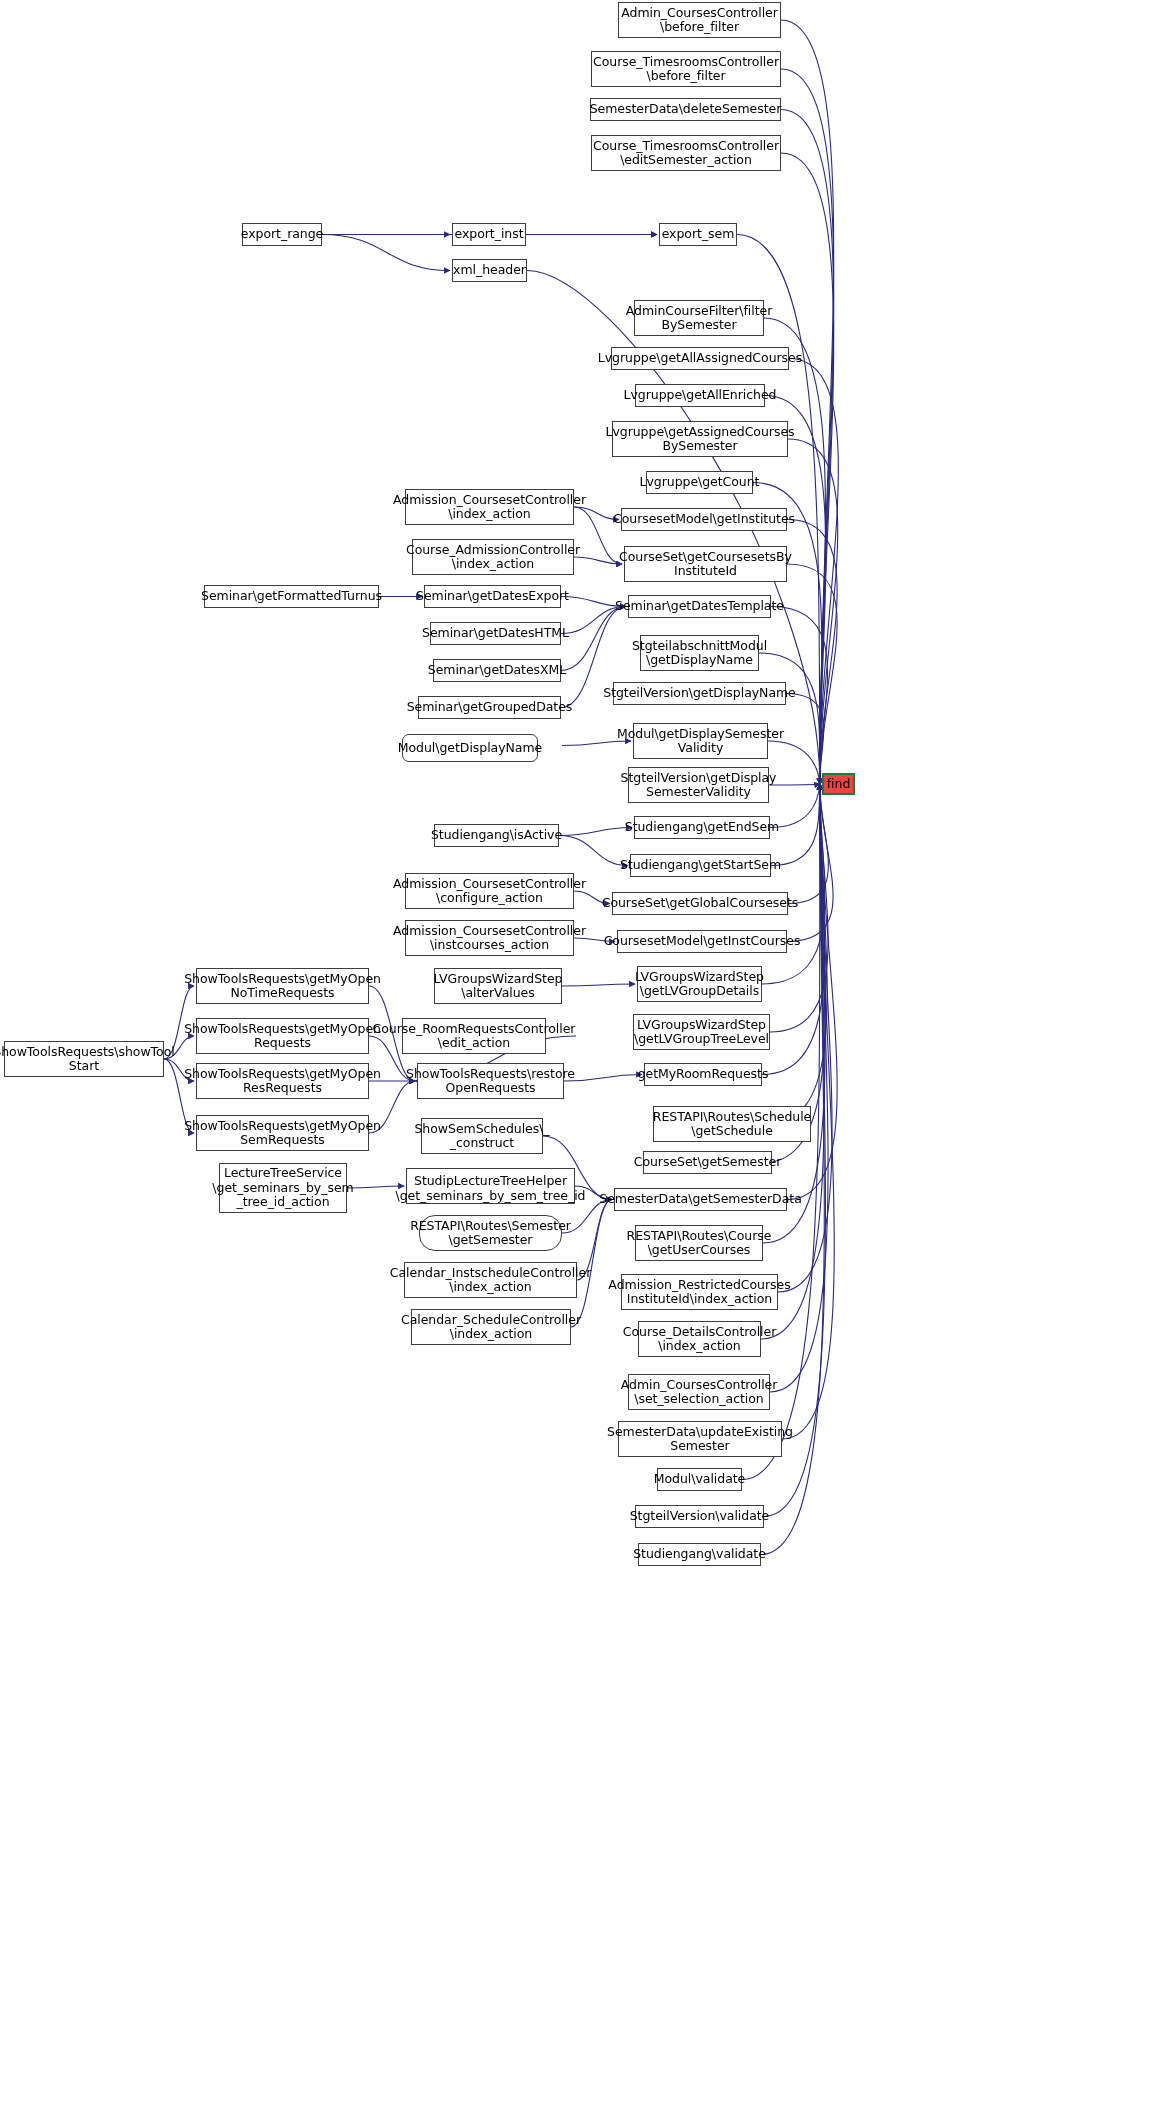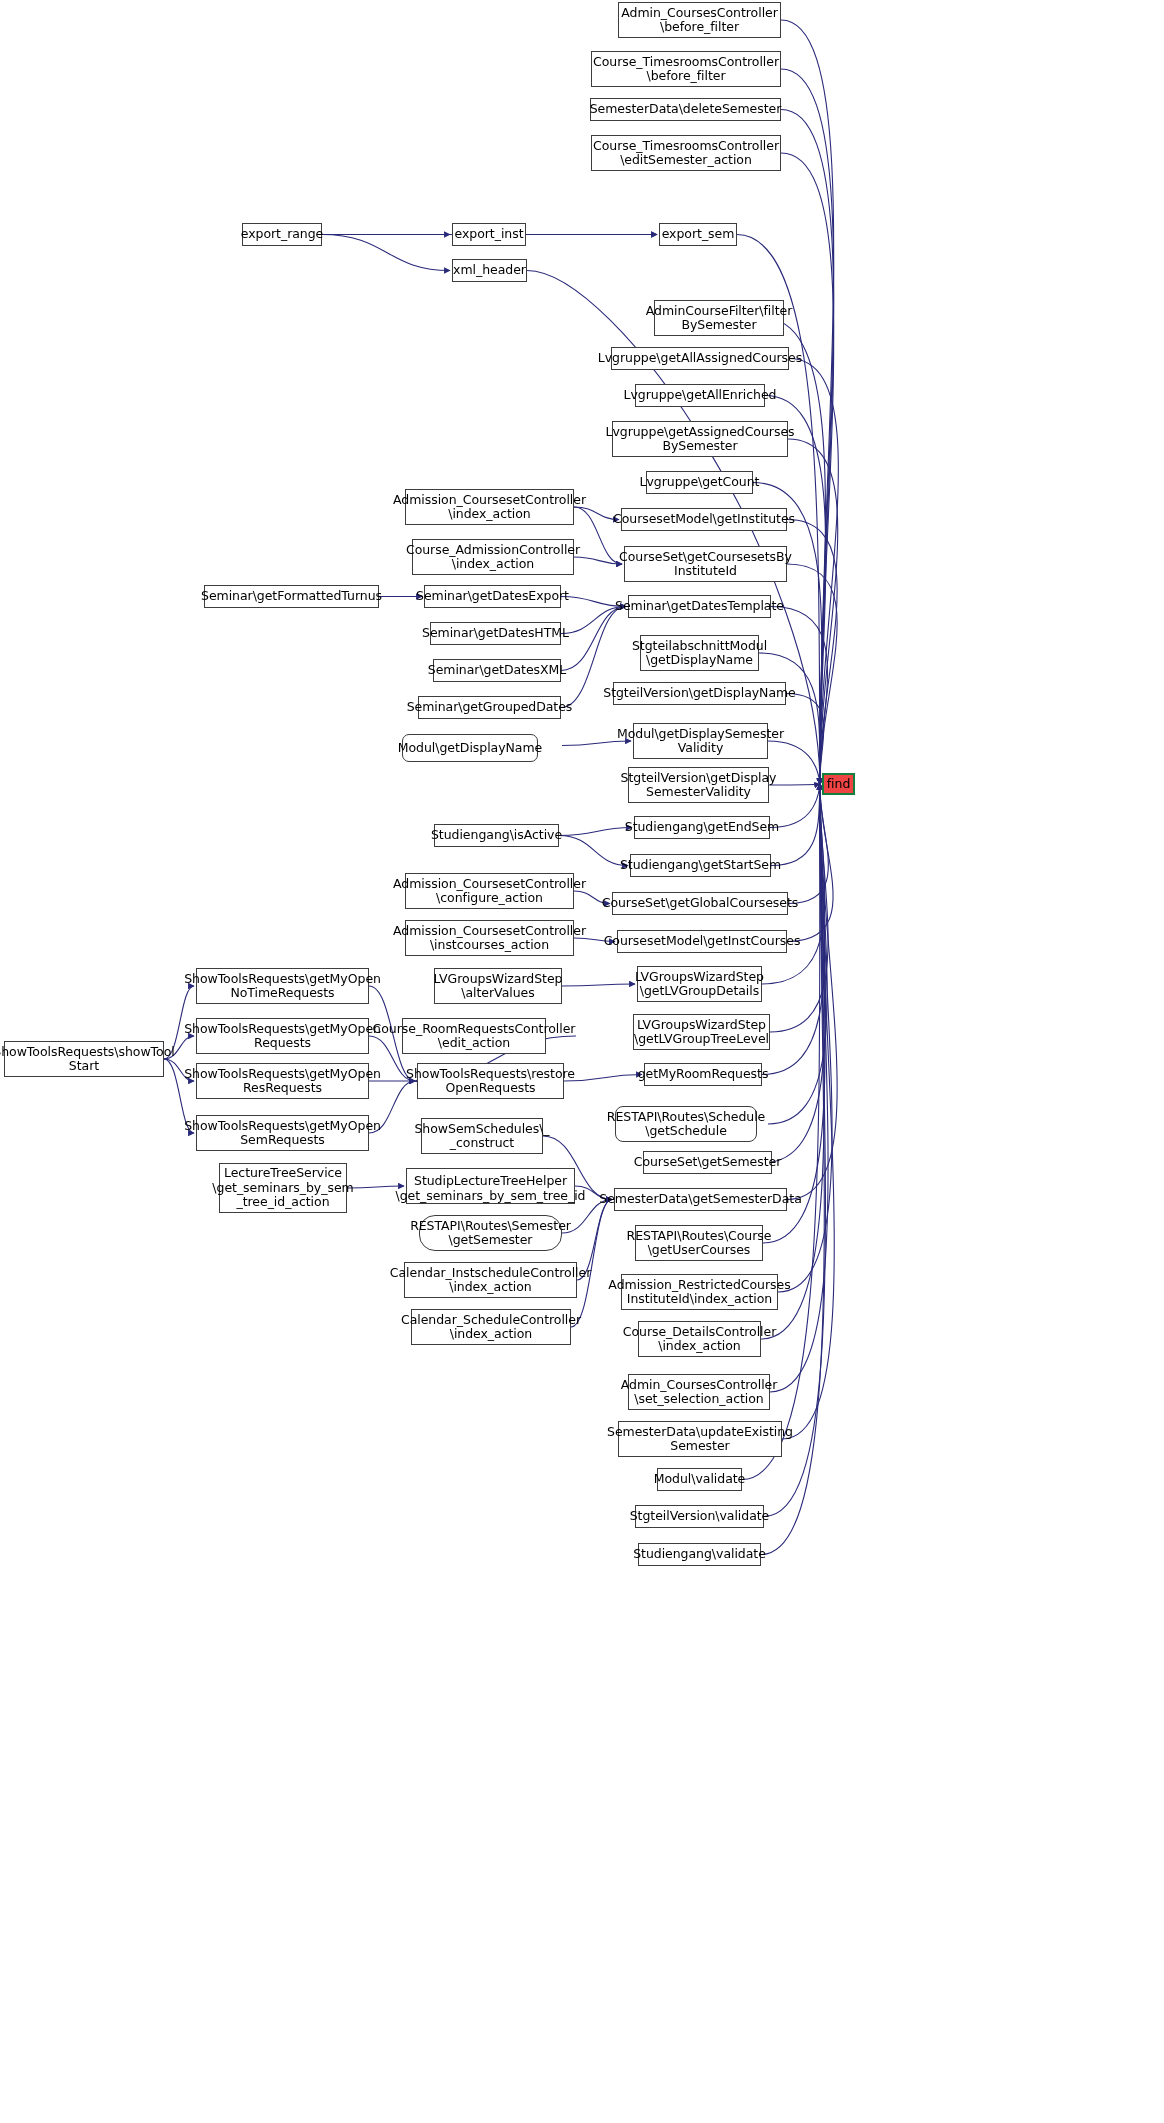--- a/index.html
+++ b/index.html
@@ -123,21 +123,21 @@
 \before_filter</span></div>
       <div class="node" style="left: 591px; top: 51px; width: 190px; height: 36px;"><span>Course_TimesroomsController
 \before_filter</span></div>
       <div class="node" style="left: 590px; top: 98px; width: 191px; height: 23px;"><span>SemesterData\deleteSemester</span></div>
       <div class="node" style="left: 591px; top: 135px; width: 190px; height: 36px;"><span>Course_TimesroomsController
 \editSemester_action</span></div>
       <div class="node" style="left: 242px; top: 223px; width: 80px; height: 23px;"><span>export_range</span></div>
       <div class="node" style="left: 452px; top: 223px; width: 74px; height: 23px;"><span>export_inst</span></div>
       <div class="node" style="left: 659px; top: 223px; width: 78px; height: 23px;"><span>export_sem</span></div>
       <div class="node" style="left: 452px; top: 259px; width: 75px; height: 23px;"><span>xml_header</span></div>
-      <div class="node" style="left: 634px; top: 300px; width: 130px; height: 36px; margin-left: 20px;"><span>AdminCourseFilter\filter
+      <div class="node" style="left: 634px; top: 300px; width: 130px; height: 36px;"><span>AdminCourseFilter\filter
 BySemester</span></div>
       <div class="node" style="left: 611px; top: 347px; width: 178px; height: 23px;"><span>Lvgruppe\getAllAssignedCourses</span></div>
       <div class="node" style="left: 635px; top: 384px; width: 130px; height: 23px;"><span>Lvgruppe\getAllEnriched</span></div>
       <div class="node" style="left: 612px; top: 421px; width: 176px; height: 36px;"><span>Lvgruppe\getAssignedCourses
 BySemester</span></div>
       <div class="node" style="left: 646px; top: 471px; width: 107px; height: 23px;"><span>Lvgruppe\getCount</span></div>
       <div class="node" style="left: 405px; top: 489px; width: 169px; height: 36px;"><span>Admission_CoursesetController
 \index_action</span></div>
       <div class="node" style="left: 621px; top: 508px; width: 166px; height: 23px;"><span>CoursesetModel\getInstitutes</span></div>
       <div class="node" style="left: 412px; top: 539px; width: 162px; height: 36px;"><span>Course_AdmissionController
@@ -180,21 +180,21 @@
 \edit_action</span></div>
       <div class="node" style="left: 633px; top: 1014px; width: 137px; height: 36px;"><span>LVGroupsWizardStep
 \getLVGroupTreeLevel</span></div>
       <div class="node" style="left: 4px; top: 1041px; width: 160px; height: 36px;"><span>ShowToolsRequests\showTool
 Start</span></div>
       <div class="node" style="left: 196px; top: 1063px; width: 173px; height: 36px;"><span>ShowToolsRequests\getMyOpen
 ResRequests</span></div>
       <div class="node" style="left: 417px; top: 1063px; width: 147px; height: 36px;"><span>ShowToolsRequests\restore
 OpenRequests</span></div>
       <div class="node" style="left: 644px; top: 1063px; width: 118px; height: 23px;"><span>getMyRoomRequests</span></div>
-      <div class="node" style="left: 615px; top: 1106px; width: 142px; height: 36px; border-radius: 8px;"><span>RESTAPI\Routes\Schedule
+      <div class="node" style="left: 653px; top: 1106px; width: 158px; height: 36px;"><span>RESTAPI\Routes\Schedule
 \getSchedule</span></div>
       <div class="node" style="left: 196px; top: 1115px; width: 173px; height: 36px;"><span>ShowToolsRequests\getMyOpen
 SemRequests</span></div>
       <div class="node" style="left: 421px; top: 1118px; width: 122px; height: 36px;"><span>ShowSemSchedules\_
 _construct</span></div>
       <div class="node" style="left: 635px; top: 1151px; width: 129px; height: 23px; margin-left: 8px;"><span>CourseSet\getSemester</span></div>
       <div class="node" style="left: 219px; top: 1163px; width: 128px; height: 50px;"><span>LectureTreeService
 \get_seminars_by_sem
 _tree_id_action</span></div>
       <div class="node" style="left: 406px; top: 1168px; width: 169px; height: 36px; align-items: flex-end;"><span>StudipLectureTreeHelper

